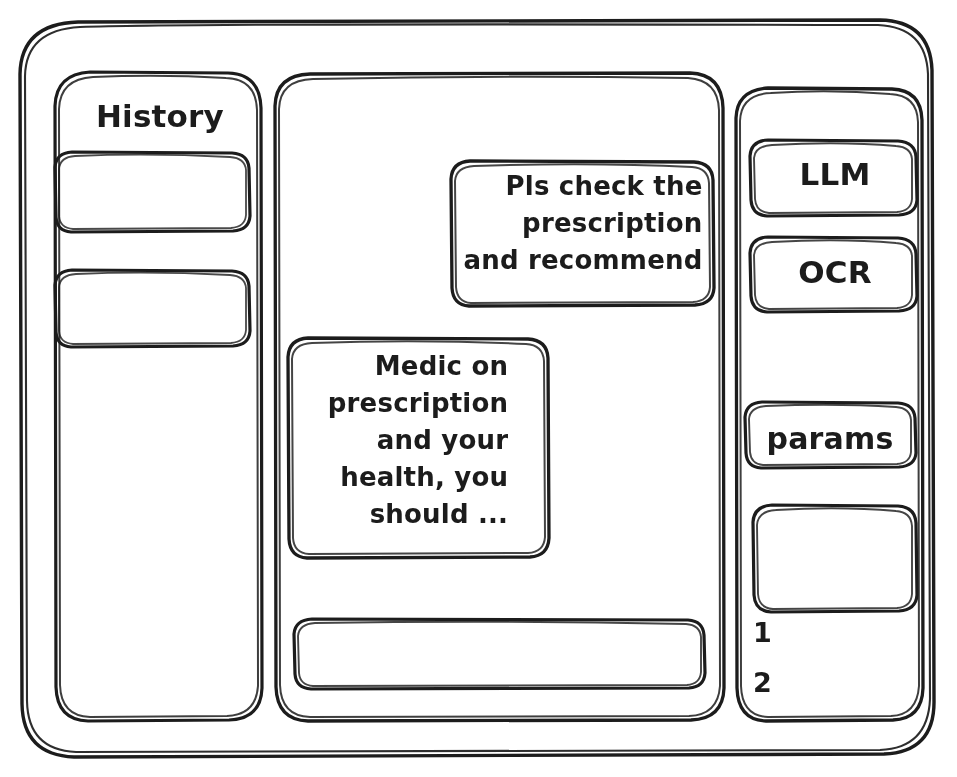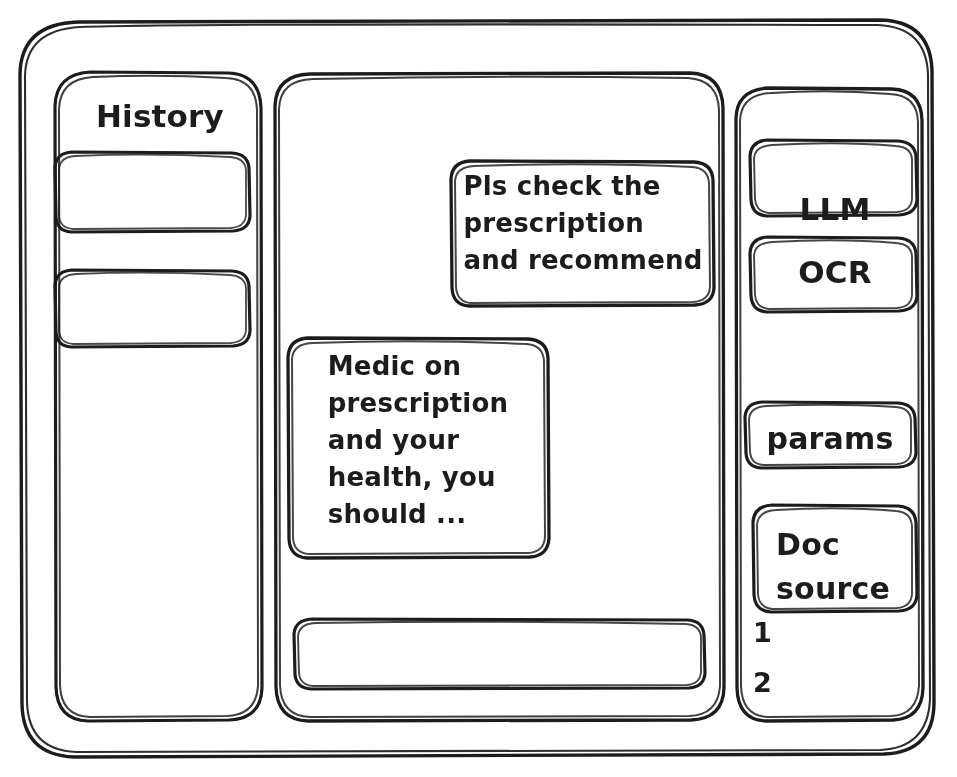--- a/index.html
+++ b/index.html
@@ -29,21 +29,21 @@
     position: absolute;
     color: #1c1c1c;
     font-family: "DejaVu Sans", sans-serif;
     font-weight: 700;
     white-space: pre;
     line-height: 1.30;
     letter-spacing: 0.2px;
     -webkit-font-smoothing: antialiased;
   }
   .ctr {
-    text-align: left;
+    text-align: right;
     transform: translateX(-50%);
   }
   .lft {
     text-align: left;
   }
 
   
   #history-title {
     left: 160px; top: 96px;
     font-size: 31px;
@@ -58,21 +58,20 @@
     line-height: 1.42;
   }
   #agent-msg-text {
     left: 418px; top: 348px;
     font-size: 26px;
     line-height: 1.42;
   }
   #llm-label {
     left: 835px; top: 154px;
     font-size: 31px;
-    margin-top: 35px;
   }
   #ocr-label {
     left: 835px; top: 252px;
     font-size: 31px;
   }
   #params-label {
     left: 830px; top: 419px;
     font-size: 30px;
   }
   #docsource-label {
@@ -209,22 +208,20 @@
 and your
 health, you
 should ...</div>
 
   <div class="lbl ctr" id="llm-label">LLM</div>
 
   <div class="lbl ctr" id="ocr-label">OCR</div>
 
   <div class="lbl ctr" id="params-label">params</div>
 
-  <div class="lbl ctr" id="docsource-label">Doc
-source</div>
 
   <div class="lbl lft" id="doc-item-1">1</div>
 
   <div class="lbl lft" id="doc-item-2">2</div>
 
   <div style="position:absolute;left:55px;top:72px;width:207px;height:649px;"></div>
   <div style="position:absolute;left:55px;top:152px;width:195px;height:80px;cursor:pointer;"></div>
   <div style="position:absolute;left:55px;top:270px;width:195px;height:77px;cursor:pointer;"></div>
 
   <div style="position:absolute;left:275px;top:73px;width:449px;height:648px;"></div>

